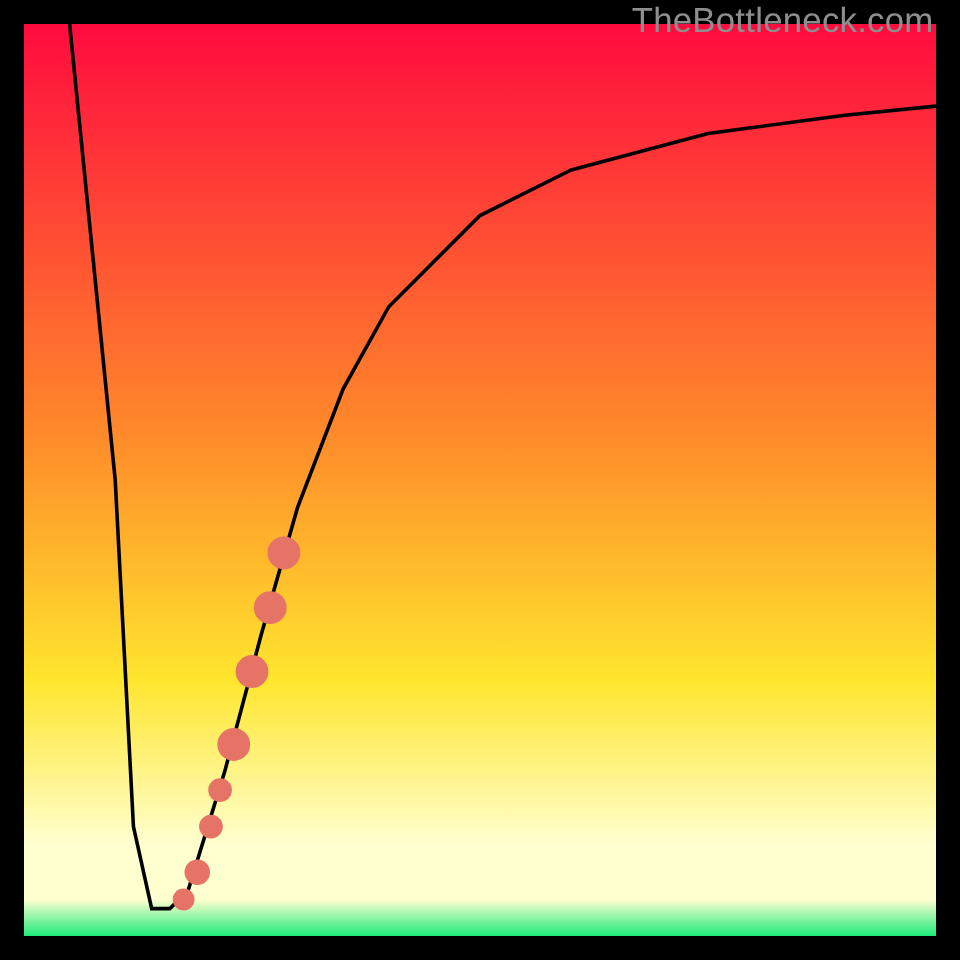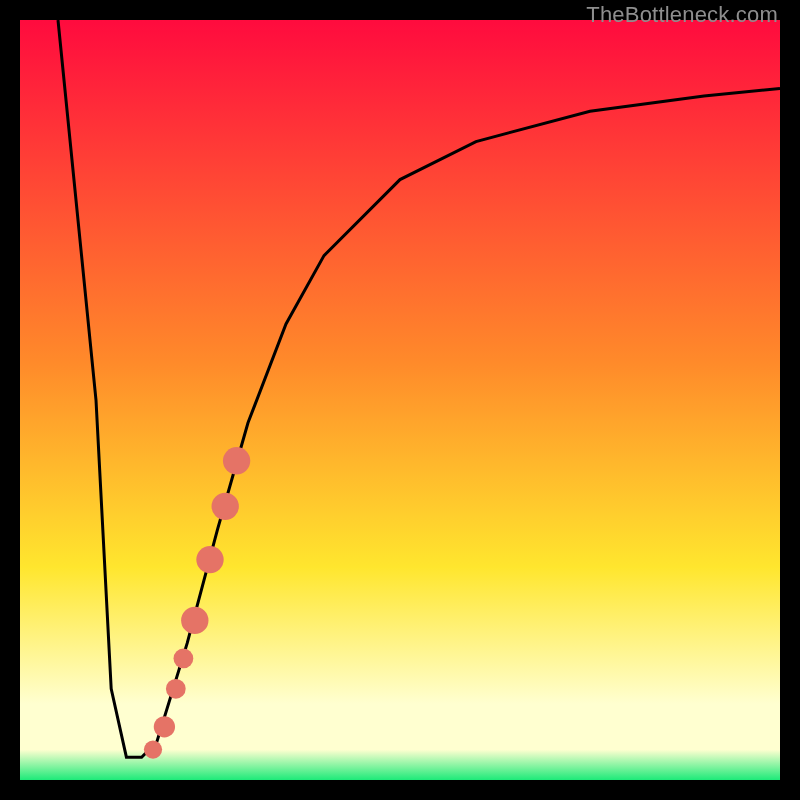--- a/index.html
+++ b/index.html
@@ -23,21 +23,21 @@
     left: 20px;
     top: 20px;
     width: 760px;
     height: 760px;
   }
   .watermark {
     position: absolute;
     top: 2px;
     right: 22px;
     font-family: Arial, Helvetica, sans-serif;
-    font-size: 22px;
+    font-size: 29px;
     color: #8e8e8e;
     letter-spacing: 0.2px;
   }
 </style>
 </head>
 <body>
 
 <div class="frame">
   <svg class="plot" viewBox="0 0 100 100" preserveAspectRatio="none">
     <defs>

